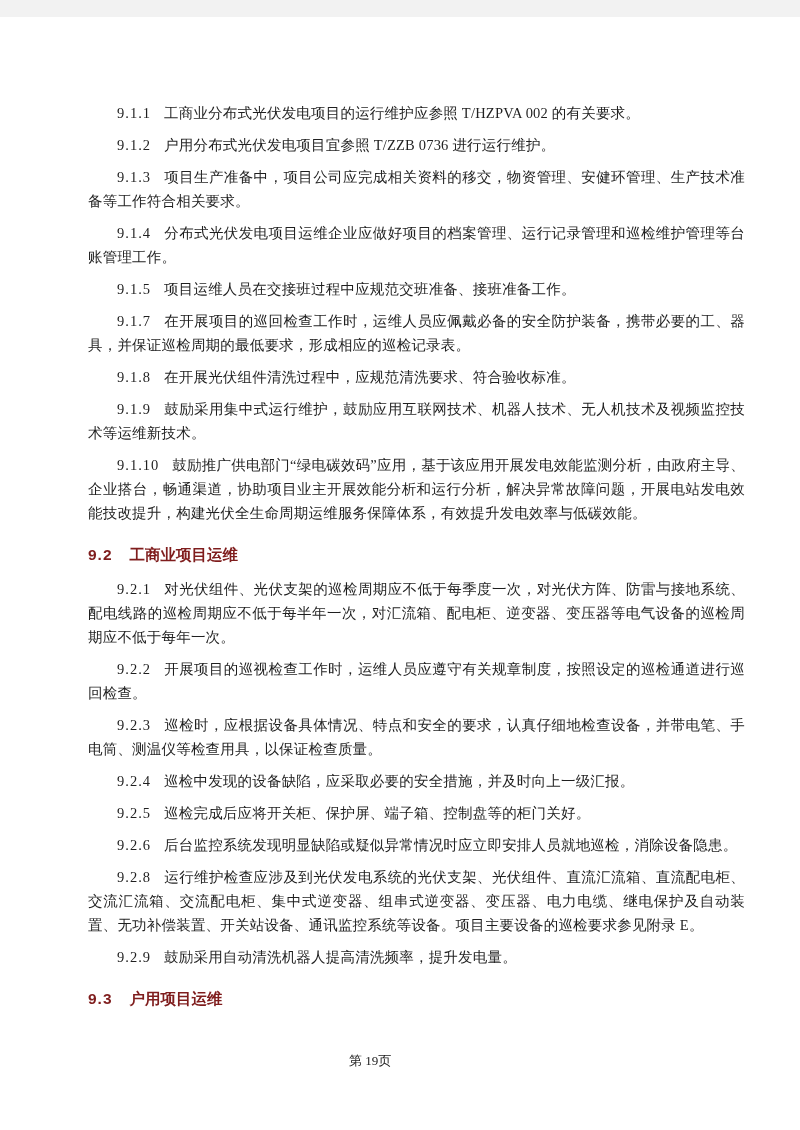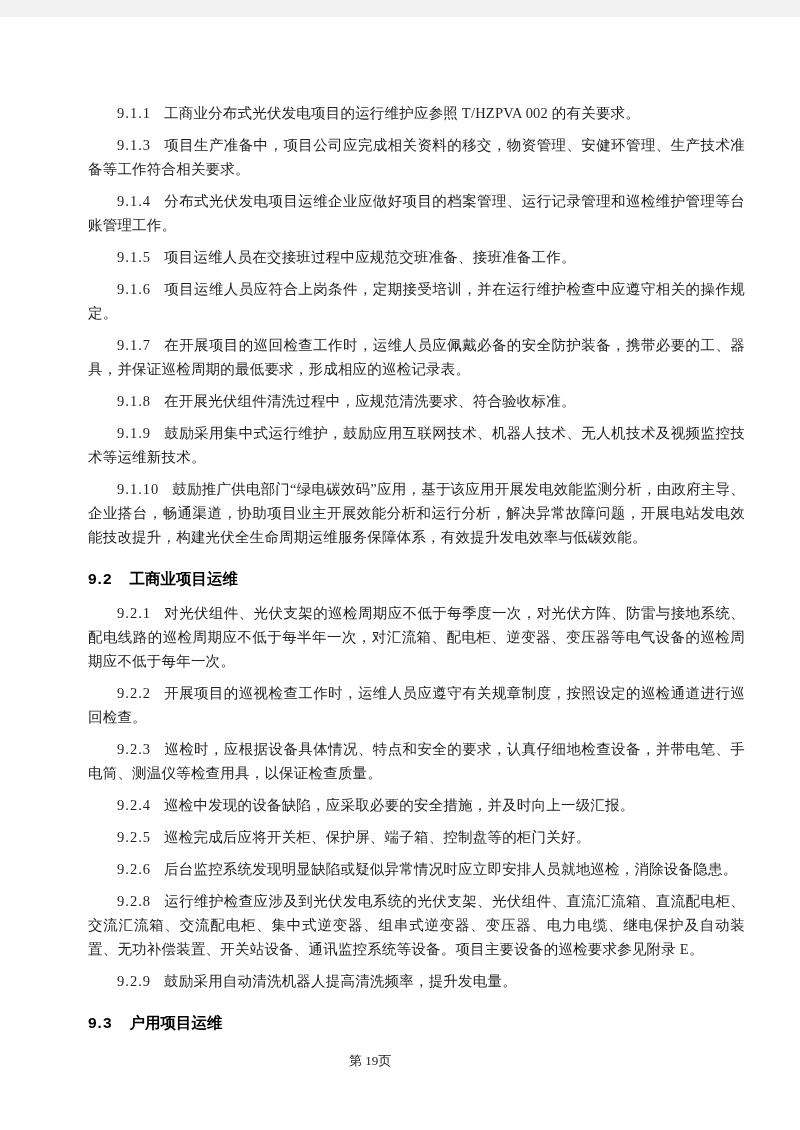--- a/index.html
+++ b/index.html
@@ -33,21 +33,21 @@
   p.clause .num {
     margin-right: 0.9em;
     letter-spacing: 1px;
   }
   h2.section-heading {
     font-family: "Liberation Sans", "DejaVu Sans", sans-serif;
     font-weight: bold;
     font-size: 15.5px;
     line-height: 24px;
     margin: 18px 0 10px 0;
-    color: #000000;
+    color: #7f1d1d;
   }
   h2.section-heading .num {
     margin-right: 1.1em;
     letter-spacing: 1px;
   }
   .footer {
     position: absolute;
     left: 0;
     top: 1034px;
     width: 740px;
@@ -58,28 +58,28 @@
   }
 </style>
 </head>
 <body>
 
 <div class="page">
   <div class="doc-body">
 
     <p class="clause"><span class="num">9.1.1</span><span>工商业分布式光伏发电项目的运行维护应参照 T/HZPVA 002 的有关要求。</span></p>
 
+    <p class="clause"><span class="num">9.1.2</span><span>户用分布式光伏发电项目宜参照 T/ZZB 0736 进行运行维护。</span></p>
 
     <p class="clause"><span class="num">9.1.3</span><span>项目生产准备中，项目公司应完成相关资料的移交，物资管理、安健环管理、生产技术准备等工作符合相关要求。</span></p>
 
     <p class="clause"><span class="num">9.1.4</span><span>分布式光伏发电项目运维企业应做好项目的档案管理、运行记录管理和巡检维护管理等台账管理工作。</span></p>
 
     <p class="clause"><span class="num">9.1.5</span><span>项目运维人员在交接班过程中应规范交班准备、接班准备工作。</span></p>
 
-    <p class="clause"><span class="num">9.1.6</span><span>项目运维人员应符合上岗条件，定期接受培训，并在运行维护检查中应遵守相关的操作规定。</span></p>
 
     <p class="clause"><span class="num">9.1.7</span><span>在开展项目的巡回检查工作时，运维人员应佩戴必备的安全防护装备，携带必要的工、器具，并保证巡检周期的最低要求，形成相应的巡检记录表。</span></p>
 
     <p class="clause"><span class="num">9.1.8</span><span>在开展光伏组件清洗过程中，应规范清洗要求、符合验收标准。</span></p>
 
     <p class="clause"><span class="num">9.1.9</span><span>鼓励采用集中式运行维护，鼓励应用互联网技术、机器人技术、无人机技术及视频监控技术等运维新技术。</span></p>
 
     <p class="clause"><span class="num">9.1.10</span><span>鼓励推广供电部门“绿电碳效码”应用，基于该应用开展发电效能监测分析，由政府主导、企业搭台，畅通渠道，协助项目业主开展效能分析和运行分析，解决异常故障问题，开展电站发电效能技改提升，构建光伏全生命周期运维服务保障体系，有效提升发电效率与低碳效能。</span></p>
 
     <h2 class="section-heading"><span class="num">9.2</span><span>工商业项目运维</span></h2>

